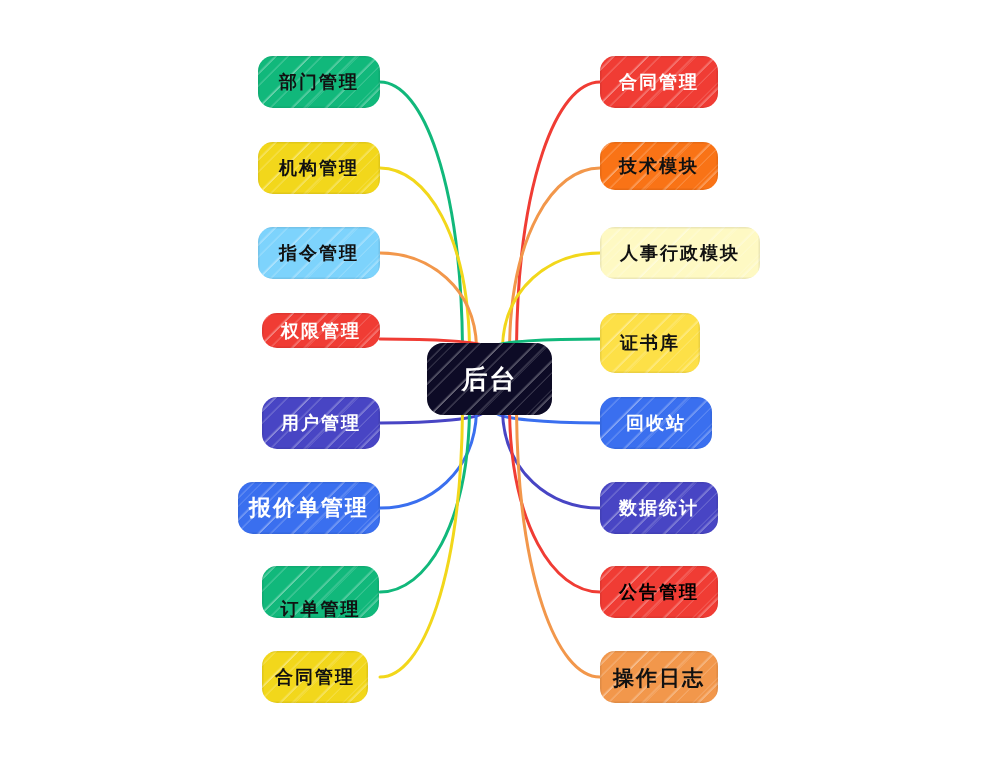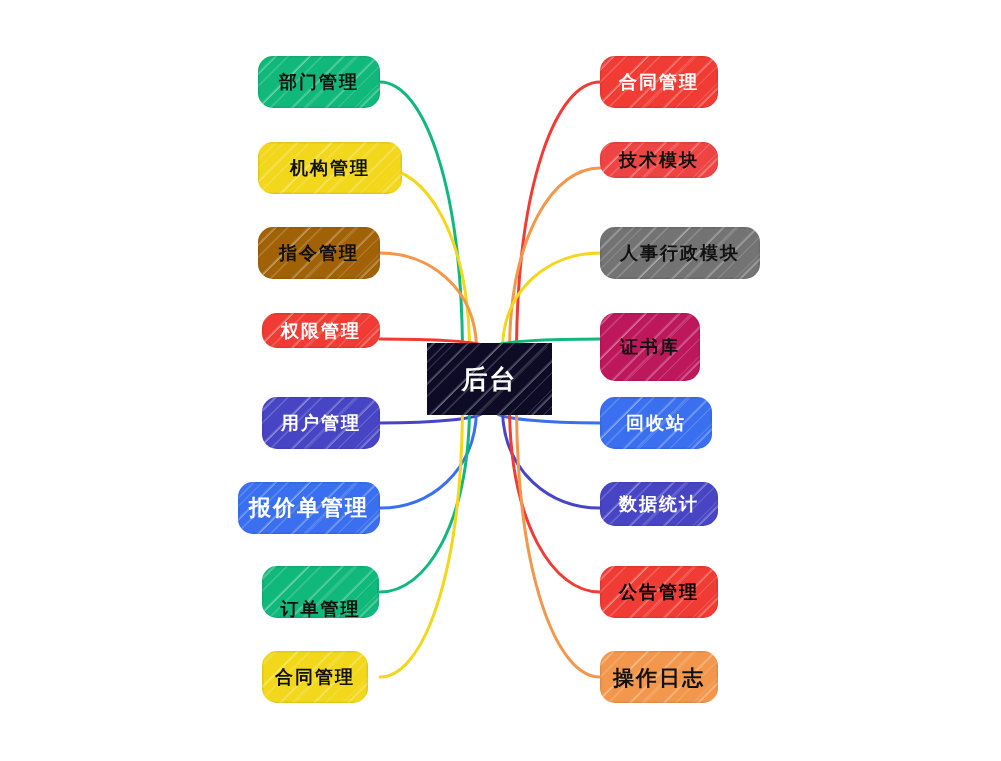--- a/index.html
+++ b/index.html
@@ -77,21 +77,21 @@
       repeating-linear-gradient(-45deg,
         rgba(255,255,255,0.00) 0px,
         rgba(255,255,255,0.00) 17px,
         rgba(255,255,255,0.13) 17px,
         rgba(255,255,255,0.13) 18px,
         rgba(255,255,255,0.00) 19px,
         rgba(255,255,255,0.00) 34px);
     pointer-events: none;
   }
   .node.center {
-    border-radius: 0;
+    border-radius: 16px;
   }
   .node.center::after { border-radius: 12px; }
 </style>
 </head>
 <body>
 
 <div id="canvas">
   <svg id="edges" viewBox="0 0 1001 761" xmlns="http://www.w3.org/2000/svg">
       <path d="M 462.5 346 C 460.85 182.32, 422.9 82, 380 82" fill="none" stroke="#11B87B" stroke-width="3" stroke-linecap="round"></path>
       <path d="M 469.5 346 C 467.71 235.64, 426.54 168, 380 168" fill="none" stroke="#F2D71B" stroke-width="3" stroke-linecap="round"></path>
@@ -107,57 +107,57 @@
       <path d="M 495.5 346 C 497.59 341.66, 545.66 339, 600 339" fill="none" stroke="#11B87B" stroke-width="3" stroke-linecap="round"></path>
       <path d="M 495.5 412 C 497.59 418.82, 545.66 423, 600 423" fill="none" stroke="#3A6FEF" stroke-width="3" stroke-linecap="round"></path>
       <path d="M 502.5 412 C 504.45 471.52, 549.3 508, 600 508" fill="none" stroke="#4845C4" stroke-width="3" stroke-linecap="round"></path>
       <path d="M 509.5 412 C 511.31 523.6, 552.94 592, 600 592" fill="none" stroke="#F03C34" stroke-width="3" stroke-linecap="round"></path>
       <path d="M 516.5 412 C 518.17 576.3, 556.58 677, 600 677" fill="none" stroke="#F2974B" stroke-width="3" stroke-linecap="round"></path>
     </svg>
   <div id="nodes">
       <div class="node" style="left: 258px; top: 56px; width: 122px; height: 52px; background: rgb(17, 184, 123);">
         <span class="lbl" style="color: rgb(17, 17, 17); font-size: 18px;">部门管理</span>
       </div>
-      <div class="node" style="left: 258px; top: 142px; width: 144px; height: 52px; background: rgb(242, 215, 27);">
+      <div class="node" style="left: 258px; top: 142px; width: 122px; height: 52px; background: rgb(242, 215, 27);">
         <span class="lbl" style="color: rgb(17, 17, 17); font-size: 18px;">机构管理</span>
       </div>
-      <div class="node" style="left: 258px; top: 227px; width: 122px; height: 52px; background: #a16207;">
+      <div class="node" style="left: 258px; top: 227px; width: 122px; height: 52px; background: #7dd3fc;">
         <span class="lbl" style="color: rgb(17, 17, 17); font-size: 18px;">指令管理</span>
       </div>
       <div class="node" style="left: 262px; top: 313px; width: 118px; height: 35px; background: rgb(240, 60, 52);">
         <span class="lbl" style="color: rgb(255, 255, 255); font-size: 18px;">权限管理</span>
       </div>
       <div class="node" style="left: 262px; top: 397px; width: 118px; height: 52px; background: rgb(72, 69, 196);">
         <span class="lbl" style="color: rgb(255, 255, 255); font-size: 18px;">用户管理</span>
       </div>
       <div class="node" style="left: 238px; top: 482px; width: 142px; height: 52px; background: rgb(58, 111, 239);">
         <span class="lbl" style="color: rgb(255, 255, 255); font-size: 22px;">报价单管理</span>
       </div>
       <div class="node" style="left: 262px; top: 566px; width: 117px; height: 52px; background: rgb(17, 184, 123); align-items: flex-end;">
         <span class="lbl" style="color: rgb(17, 17, 17); font-size: 18px;">订单管理</span>
       </div>
       <div class="node" style="left: 262px; top: 651px; width: 106px; height: 52px; background: rgb(242, 215, 27);">
         <span class="lbl" style="color: rgb(17, 17, 17); font-size: 18px;">合同管理</span>
       </div>
       <div class="node" style="left: 600px; top: 56px; width: 118px; height: 52px; background: rgb(240, 60, 52);">
         <span class="lbl" style="color: rgb(255, 255, 255); font-size: 18px;">合同管理</span>
       </div>
-      <div class="node" style="left: 600px; top: 142px; width: 118px; height: 36px; background: #ef4444;">
+      <div class="node" style="left: 600px; top: 142px; width: 118px; height: 48px; background: #f97316;">
         <span class="lbl" style="color: rgb(17, 17, 17); font-size: 18px;">技术模块</span>
       </div>
-      <div class="node" style="left: 600px; top: 227px; width: 160px; height: 52px; background: #737373;">
+      <div class="node" style="left: 600px; top: 227px; width: 160px; height: 52px; background: #fef9c3;">
         <span class="lbl" style="color: rgb(17, 17, 17); font-size: 18px;">人事行政模块</span>
       </div>
-      <div class="node" style="left: 600px; top: 313px; width: 100px; height: 68px; background: #be185d; justify-content: center;">
+      <div class="node" style="left: 600px; top: 313px; width: 100px; height: 60px; background: #fde047; justify-content: center;">
         <span class="lbl" style="color: rgb(17, 17, 17); font-size: 18px;">证书库</span>
       </div>
       <div class="node" style="left: 600px; top: 397px; width: 112px; height: 52px; background: rgb(58, 111, 239);">
         <span class="lbl" style="color: rgb(255, 255, 255); font-size: 18px;">回收站</span>
       </div>
-      <div class="node" style="left: 600px; top: 482px; width: 118px; height: 44px; background: rgb(72, 69, 196);">
+      <div class="node" style="left: 600px; top: 482px; width: 118px; height: 52px; background: rgb(72, 69, 196);">
         <span class="lbl" style="color: rgb(255, 255, 255); font-size: 18px;">数据统计</span>
       </div>
       <div class="node" style="left: 600px; top: 566px; width: 118px; height: 52px; background: rgb(240, 60, 52);">
         <span class="lbl" style="color: #000000; font-size: 18px;">公告管理</span>
       </div>
       <div class="node" style="left: 600px; top: 651px; width: 118px; height: 52px; background: rgb(242, 151, 75);">
         <span class="lbl" style="color: rgb(17, 17, 17); font-size: 21px;">操作日志</span>
       </div>
       <div class="node center" style="left: 427px; top: 343px; width: 125px; height: 72px; background: rgb(13, 11, 38);">
         <span class="lbl" style="color: rgb(255, 255, 255); font-size: 26px;">后台</span>

